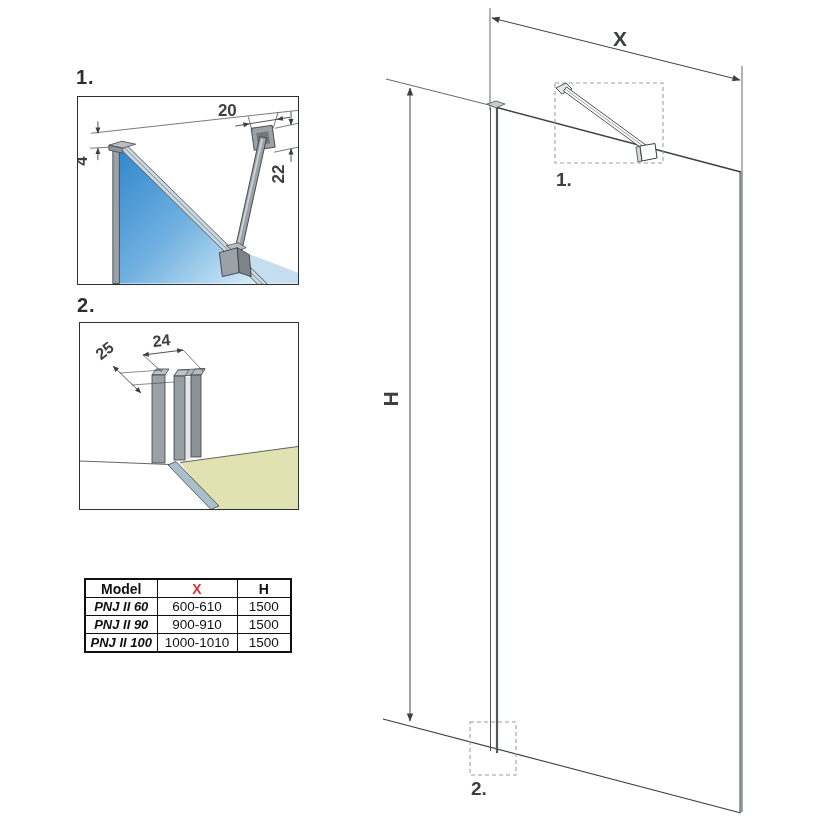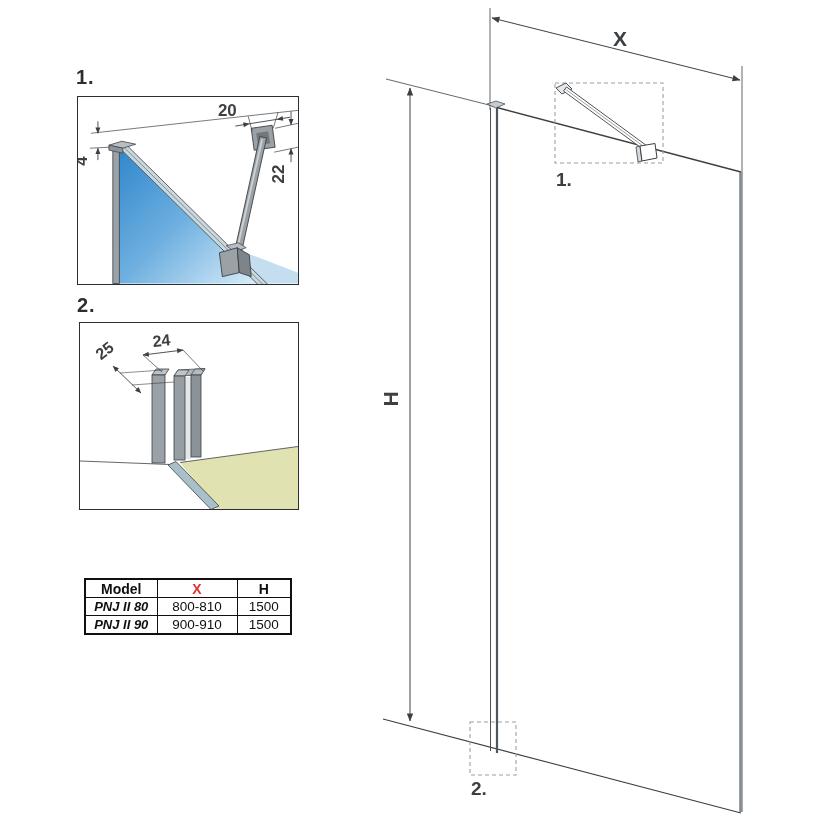--- a/index.html
+++ b/index.html
@@ -131,27 +131,32 @@
       </colgroup>
     <thead>
       <tr>
         <th class="h-model">Model</th>
         <th class="h-x" style="color:#e03232">X</th>
         <th class="h-h">H</th>
       </tr>
     </thead>
     <tbody>
       <tr>
-        <td class="c-model">PNJ II 80</td>
-        <td class="c-val">800-810</td>
+        <td class="c-model">PNJ II 60</td>
+        <td class="c-val">600-610</td>
         <td class="c-val">1500</td>
       </tr>
       <tr>
         <td class="c-model">PNJ II 90</td>
         <td class="c-val">900-910</td>
+        <td class="c-val">1500</td>
+      </tr>
+      <tr>
+        <td class="c-model">PNJ II 100</td>
+        <td class="c-val">1000-1010</td>
         <td class="c-val">1500</td>
       </tr>
     </tbody>
   </table>
 
   <svg class="abs" style="left:0;top:0;" width="830" height="819" viewBox="0 0 830 819">
     <defs>
       <marker id="arrM" viewBox="0 0 10 10" refX="9.3" refY="5" markerWidth="11" markerHeight="8" orient="auto-start-reverse">
           <path d="M0,1 L10,5 L0,9 z" fill="#3c4043"></path>
         </marker>

